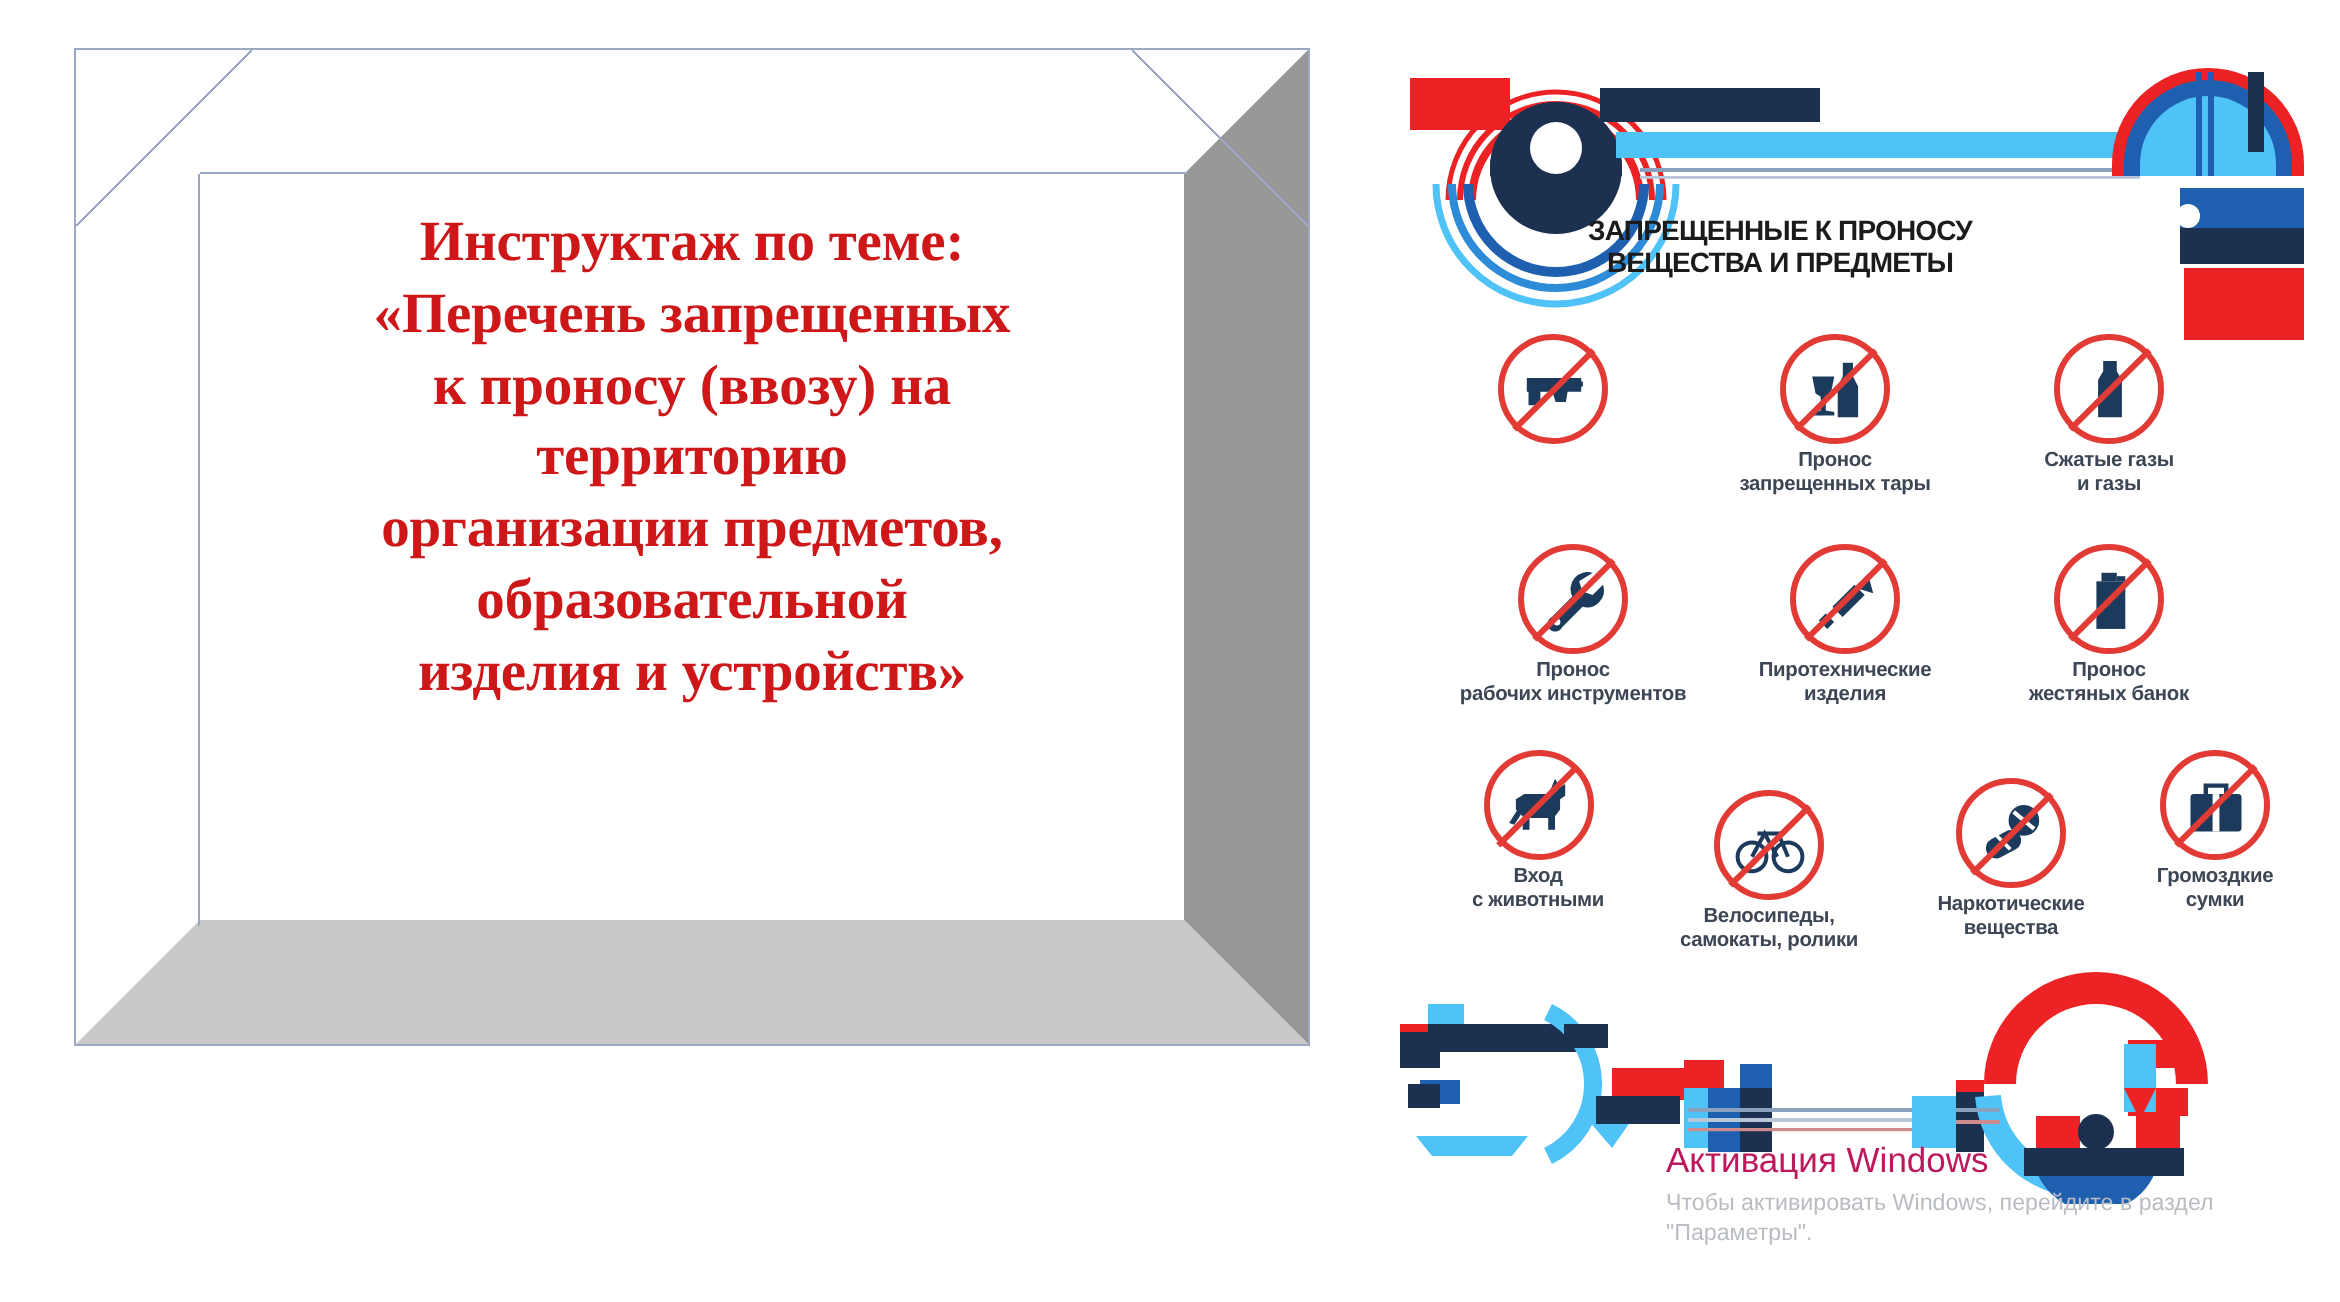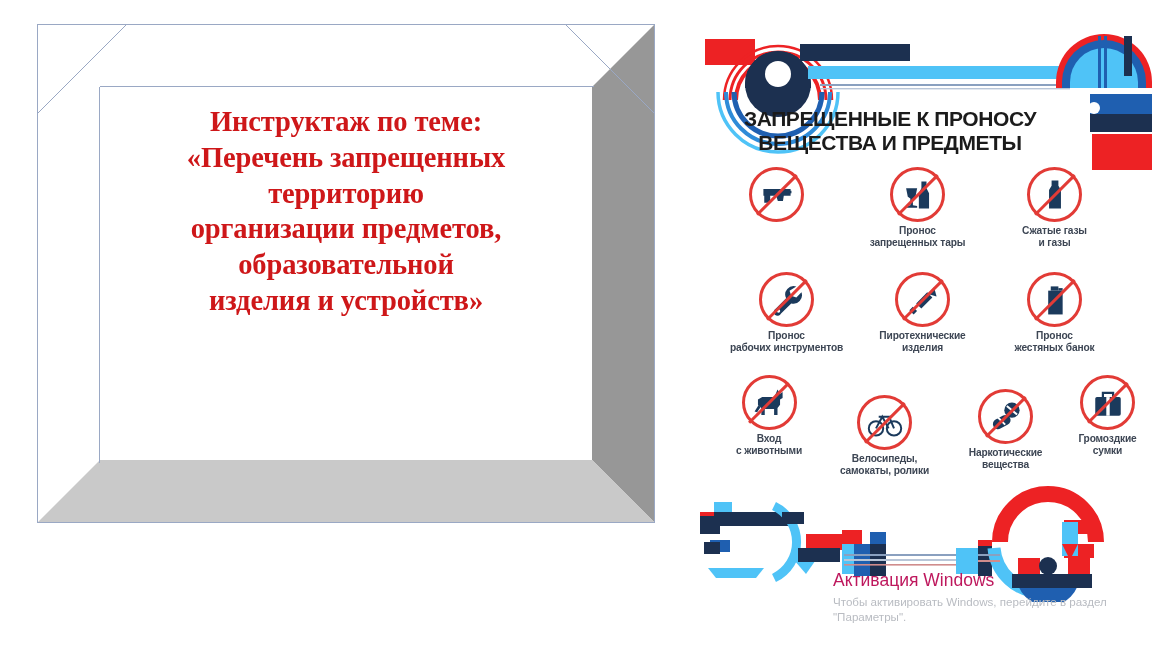--- a/index.html
+++ b/index.html
@@ -81,21 +81,21 @@
 
   
   .poster{
     position:absolute;left:700px;top:22px;width:460px;height:580px;
   }
   .poster-title{
     position:absolute;left:0;top:85px;width:380px;
     text-align:center;
     font-family:"Liberation Sans", sans-serif;
     font-weight:bold;
-    font-size:21px;
+    font-size:14px;
     line-height:1.16;
     color:#1b1b1b;
     letter-spacing:-0.4px;
   }
 
   
   .deco{position:absolute;}
 
   
   .icons{position:absolute;left:0;top:0;width:460px;height:330px;}
@@ -148,20 +148,21 @@
       <span class="bev-top-diag-l"></span>
       <span class="bev-top-diag-r"></span>
       <span class="bev-top-inner"></span>
       <span class="bev-left-inner"></span>
     </div>
 
     <div class="frame-inner">
       <div class="frame-title">
         <div>Инструктаж по теме:</div>
         <div>«Перечень запрещенных</div>
+        <div>к проносу (ввозу) на</div>
         <div>территорию</div>
         <div>организации предметов,</div>
         <div>образовательной</div>
         <div>изделия и устройств»</div>
       </div>
     </div>
   </div>
 
   <div class="poster">
 

